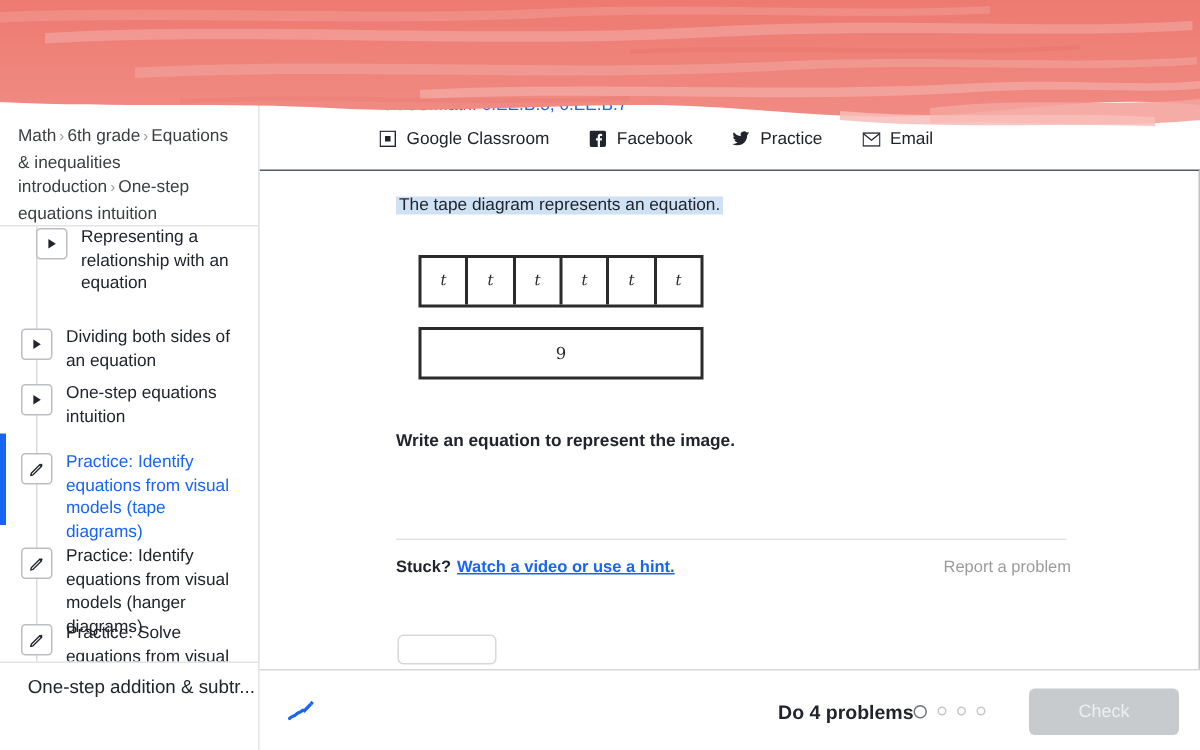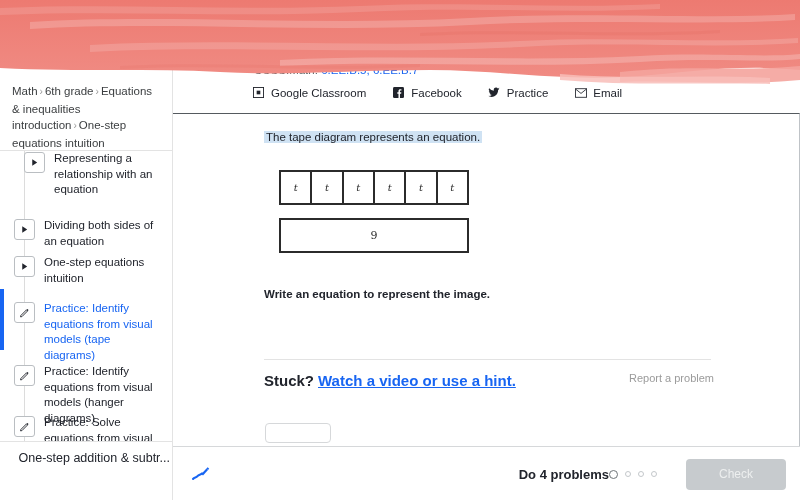--- a/index.html
+++ b/index.html
@@ -110,21 +110,21 @@
   #answer-input{
     position:absolute;left:92px;top:309px;width:66px;height:20px;
     border:1px solid #d6d8da;border-radius:4px;background:#ffffff;
     font-family:"Liberation Sans", sans-serif;font-size:11.5px;
     color:#21242c;padding:0 6px;box-sizing:border-box;outline:none;
   }
   #card-divider{
     position:absolute;left:91px;top:245px;width:447px;height:1px;background:#e3e3e3;
   }
   #stuck-row{
-    position:absolute;left:91px;top:258px;font-size:15px;color:#21242c;
+    position:absolute;left:91px;top:258px;font-size:11px;color:#21242c;
   }
   #stuck-row .label{font-weight:bold;}
   #stuck-row .hint-link{color:#1865f2;font-weight:bold;margin-left:4px;}
   #report-link{
     position:absolute;left:456px;top:258px;font-size:11px;color:#9b9b9b;
   }
 
   
   #footer-bar{
     position:absolute;left:172px;top:446px;width:628px;height:54px;

